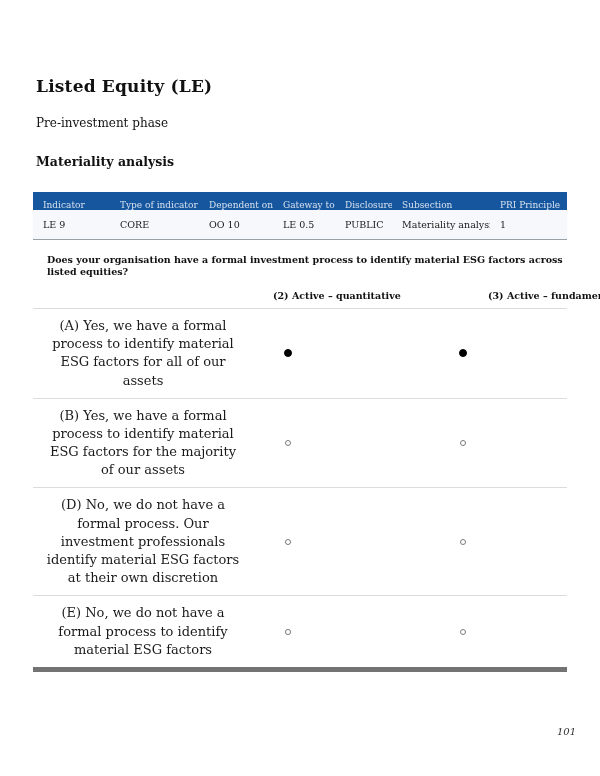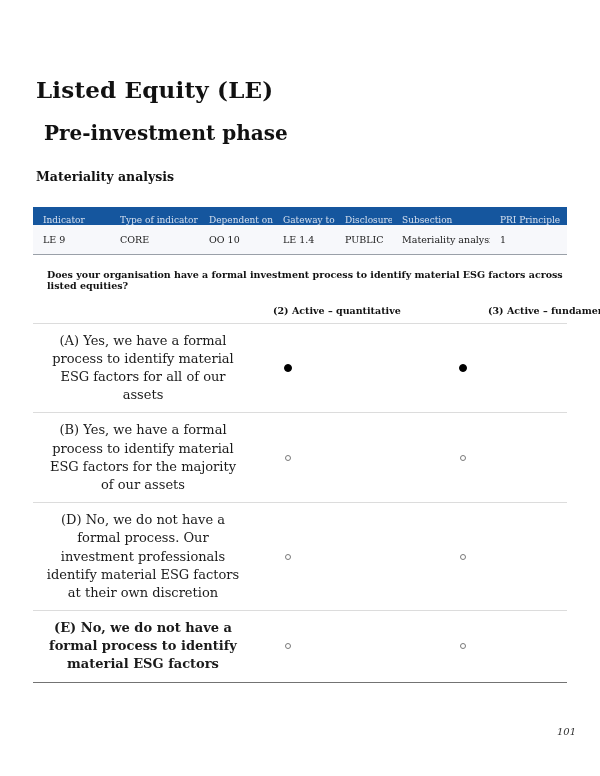--- a/index.html
+++ b/index.html
@@ -4,42 +4,42 @@
 <style>
   html,body{margin:0;padding:0;background:#ffffff;}
   body{
     width:600px;height:776px;position:relative;overflow:hidden;
     font-family:"DejaVu Serif","Liberation Serif",serif;
     color:#111;
   }
   .page{position:relative;width:600px;height:776px;}
   .content{padding:78px 33px 0 33px;}
 
-  h1.title{margin:0 0 0 3px;font-size:23px;line-height:1.05;font-weight:bold;letter-spacing:.2px;}
-  h2.subtitle{margin:21px 0 0 11px;font-size:20px;line-height:1.05;font-weight:bold;}
+  h1.title{margin:0 0 0 3px;font-size:17px;line-height:1.05;font-weight:bold;letter-spacing:.2px;}
+  h2.subtitle{margin:21px 0 0 3px;font-size:12px;line-height:1.05;font-weight:normal;}
   h3.section{margin:26px 0 0 3px;font-size:12.5px;line-height:1.1;font-weight:bold;}
 
   table.indicator{border-collapse:collapse;width:534px;margin-top:23px;table-layout:fixed;}
   table.indicator thead th{
     background:#15569E;color:#D6E0EF;font-weight:normal;
     font-size:9px;text-align:left;padding:8px 4px 0 10px;white-space:nowrap;overflow:hidden;
   }
   table.indicator tbody td{
     background:#F7F8FB;color:#1a1a1a;font-size:9.5px;text-align:left;
     padding:9px 4px 9px 10px;border-bottom:1.5px solid #9AA0A8;white-space:nowrap;overflow:hidden;
   }
 
   p.question{margin:14px 0 0 14px;font-size:9.5px;font-weight:bold;line-height:1.2;}
 
   .answer-grid{margin-top:13px;width:534px;}
   .ans-grid-row{display:grid;grid-template-columns:220px 70px 105px 70px 1fr;align-items:center;}
   .ans-head{margin-bottom:7px;gap:20px;}
   .ans-head .col-label{font-size:9.5px;font-weight:bold;text-align:center;white-space:nowrap;}
   .ans-row{border-top:1px solid #DCDCDC;padding:8px 0;}
-  .ans-row:last-child{border-bottom:1px solid #737373;font-weight:bold;}
+  .ans-row:last-child{border-bottom:5px solid #737373;}
   .opt-label{font-size:13px;line-height:1.4;text-align:center;padding:0 12px;color:#1a1a1a;}
   .radio-cell{display:flex;justify-content:center;align-items:center;}
   .radio{box-sizing:border-box;width:6px;height:6px;border:1px solid #7a7a7a;border-radius:50%;background:#fff;}
   .radio.selected{width:8px;height:8px;border:1px solid #000;background:#000;}
 
   .page-number{position:absolute;right:24px;top:726px;font-size:10px;color:#333;font-style:italic;}
 </style>
 </head>
 <body>
 
@@ -69,21 +69,21 @@
             <th>Disclosure</th>
             <th>Subsection</th>
             <th>PRI Principle</th>
           </tr>
         </thead>
       <tbody id="ind-body">
           <tr>
             <td>LE 9</td>
             <td>CORE</td>
             <td>OO 10</td>
-            <td>LE 1.4</td>
+            <td>LE 0.5</td>
             <td>PUBLIC</td>
             <td>Materiality analysis</td>
             <td>1</td>
           </tr>
         </tbody>
     </table>
 
     <p class="question">Does your organisation have a formal investment process to identify material ESG factors across listed equities?</p>
 
     <div class="answer-grid">

